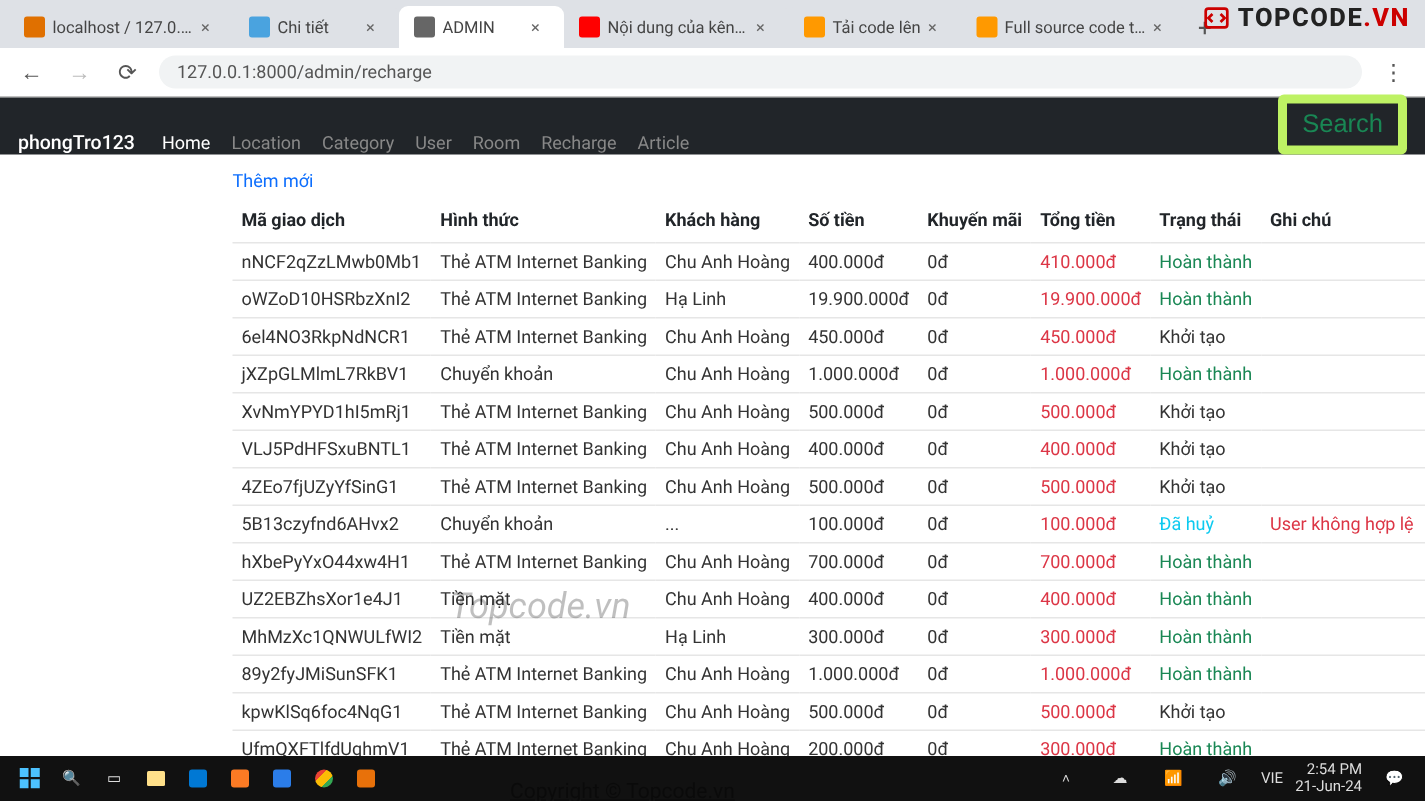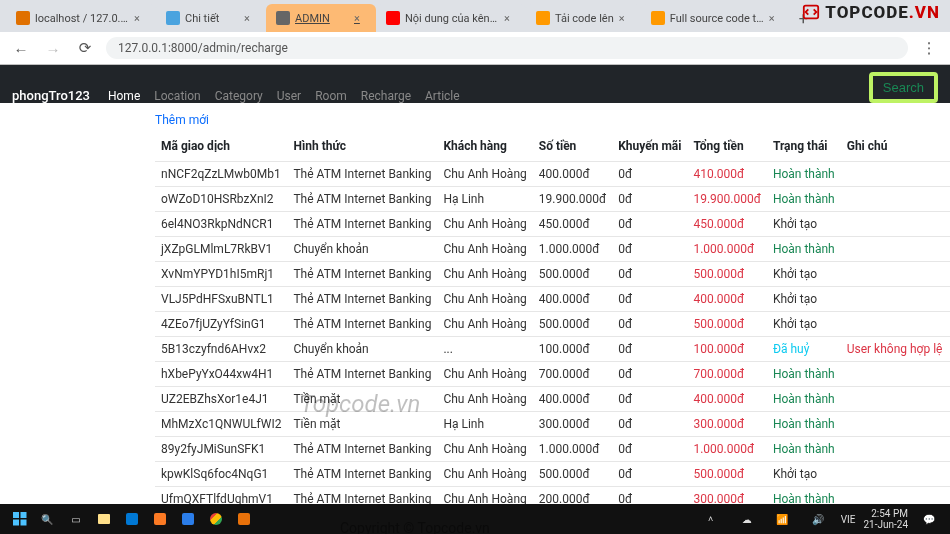--- a/index.html
+++ b/index.html
@@ -2,42 +2,42 @@
 <html><head>
   <meta charset="utf-8">
   <style>
     * { margin:0; padding:0; box-sizing:border-box; }
     body { font-family:-apple-system,BlinkMacSystemFont,"Segoe UI",Roboto,sans-serif; font-size:13px; background:#fff; color:#212529; width:950px; height:534px; overflow:hidden; position:relative; }
 
     
     .browser-chrome { background:#dee1e6; border-bottom:1px solid #c0c0c0; }
     .tabs-row { display:flex; align-items:flex-end; height:32px; padding-left:6px; gap:0; }
     .tab { display:flex; align-items:center; gap:5px; padding:6px 10px; font-size:11px; color:#444; background:#dee1e6; border-radius:6px 6px 0 0; max-width:150px; min-width:110px; height:28px; cursor:pointer; white-space:nowrap; overflow:hidden; }
-    .tab.active { background:#fdba74;text-decoration:underline; }
+    .tab.active { background:#ffffff; }
     .tab .favicon { width:14px; height:14px; flex-shrink:0; border-radius:2px; }
     .tab .tab-title { flex:1; overflow:hidden; text-overflow:ellipsis; }
     .tab .close { width:12px; color:#666; flex-shrink:0; }
     .new-tab { padding:4px 8px; color:#555; font-size:16px; cursor:pointer; }
     .addr-row { display:flex; align-items:center; gap:10px; padding:4px 10px; height:32px; background:#fff; }
     .nav-btn { width:22px; text-align:center; color:#555; cursor:pointer; font-size:15px; }
     .addr-bar { flex:1; background:#f1f3f4; border-radius:14px; padding:4px 12px; font-size:12px; color:#555; }
 
     
     .logo-overlay { position:absolute; top:2px; right:10px; display:flex; align-items:center; font-weight:800; font-size:17px; letter-spacing:1px; z-index:50; }
     .logo-overlay .ico { width:20px; height:20px; display:inline-flex; align-items:center; justify-content:center; margin-right:4px; }
     .logo-overlay .t1 { color:#222; }
     .logo-overlay .t2 { color:#c00; }
 
     
     .topnav { background:#212529; color:#fff; display:flex; align-items:flex-end; height:38px; padding:0 12px; font-size:13px; }
     .brand { font-weight:500; margin-right:18px; cursor:pointer; }
     .nav-link { color:#888; margin-right:14px; cursor:pointer; font-size:12px; }
     .nav-link.active { color:#fff; }
     .nav-spacer { flex:1; }
-    .search-btn { border:4px solid #bef264; color:#198754; background:transparent; padding:4px 10px; border-radius:4px; font-size:13px; cursor:pointer; }
+    .search-btn { border:6px solid #bef264; color:#198754; background:transparent; padding:4px 10px; border-radius:4px; font-size:17px; cursor:pointer; }
 
     
     .content { padding:10px 20px 0 155px; height:calc(100% - 102px - 30px); overflow-y:auto; }
     .page-head { display:flex; align-items:center; justify-content:space-between; margin-bottom:6px; }
     .page-title { font-size:20px; font-weight:600; color:#212529; }
     .add-link { color:#0d6efd; font-size:12px; cursor:pointer; }
 
     table { width:100%; border-collapse:collapse; font-size:12px; }
     th { text-align:left; font-weight:700; padding:6px 6px 8px; color:#212529; white-space:nowrap; }
     td { padding:5px 6px; border-top:1px solid #e6e6e6; white-space:nowrap; color:#333; }

